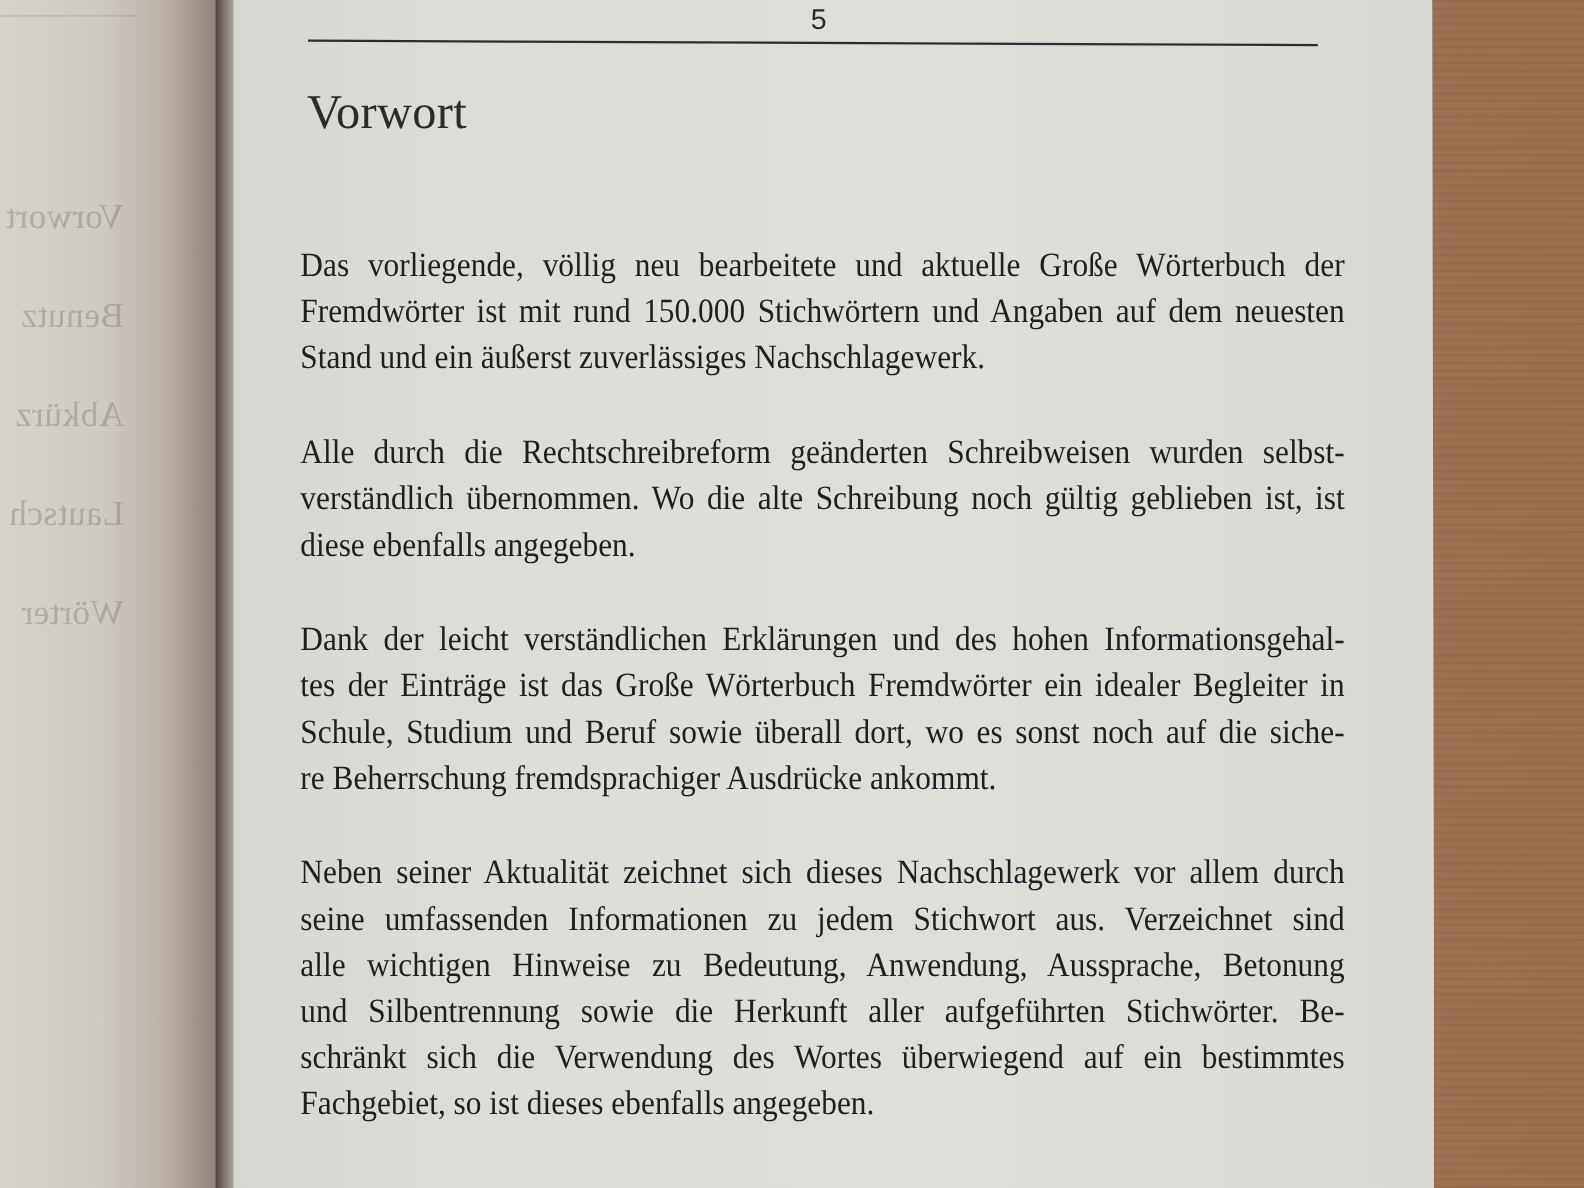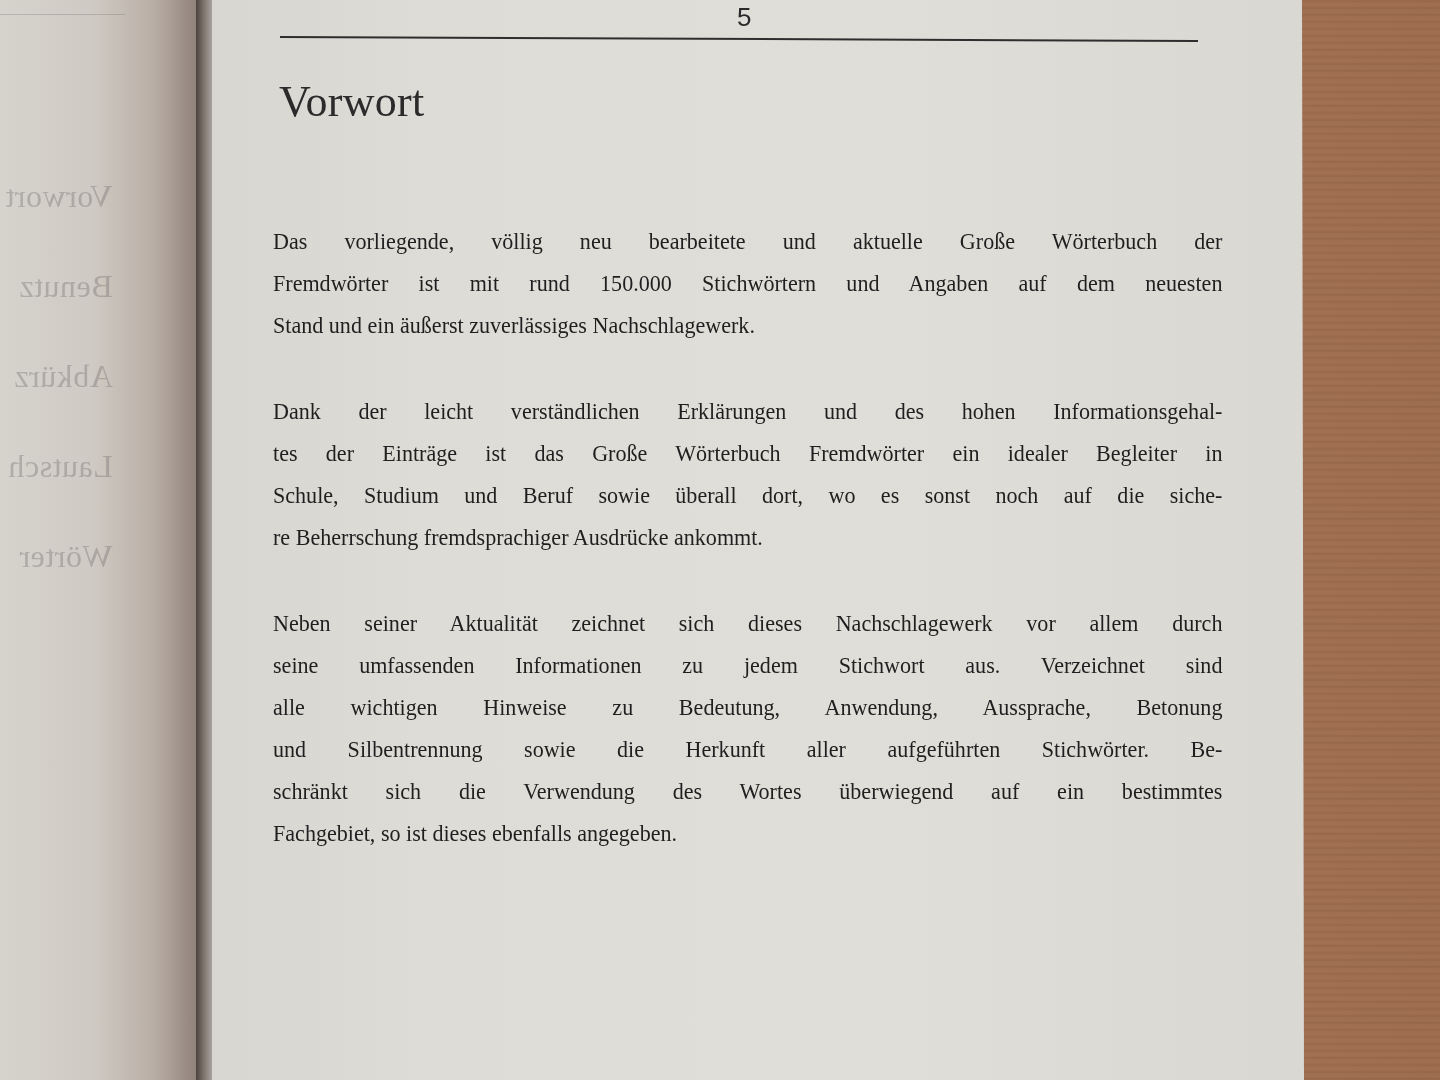--- a/index.html
+++ b/index.html
@@ -92,21 +92,21 @@
       font-size: 44px;
       color: #2b2b2b;
       letter-spacing: 0.3px;
     }
     .body-text {
       position: absolute;
       left: 61px;
       top: 220px;
       width: 950px;
       font-family: "Liberation Serif", serif;
-      font-size: 24px;
+      font-size: 31px;
       line-height: 42px;
       color: #1f1f1f;
     }
     .para {
       margin: 0 0 44px 0;
     }
     .line {
       display: block;
       text-align: justify;
       text-align-last: justify;
@@ -141,20 +141,25 @@
     <div class="header-rule"></div>
     <h1 class="title" style="margin:0;font-weight:normal">Vorwort</h1>
 
     <div class="body-text">
       <div class="para">
         <span class="line">Das vorliegende, völlig neu bearbeitete und aktuelle Große Wörterbuch der</span>
         <span class="line">Fremdwörter ist mit rund 150.000 Stichwörtern und Angaben auf dem neuesten</span>
         <span class="line last">Stand und ein äußerst zuverlässiges Nachschlagewerk.</span>
       </div>
       <div class="para">
+        <span class="line">Alle durch die Rechtschreibreform geänderten Schreibweisen wurden selbst-</span>
+        <span class="line">verständlich übernommen. Wo die alte Schreibung noch gültig geblieben ist, ist</span>
+        <span class="line last">diese ebenfalls angegeben.</span>
+      </div>
+      <div class="para">
         <span class="line">Dank der leicht verständlichen Erklärungen und des hohen Informationsgehal-</span>
         <span class="line">tes der Einträge ist das Große Wörterbuch Fremdwörter ein idealer Begleiter in</span>
         <span class="line">Schule, Studium und Beruf sowie überall dort, wo es sonst noch auf die siche-</span>
         <span class="line last">re Beherrschung fremdsprachiger Ausdrücke ankommt.</span>
       </div>
       <div class="para">
         <span class="line">Neben seiner Aktualität zeichnet sich dieses Nachschlagewerk vor allem durch</span>
         <span class="line">seine umfassenden Informationen zu jedem Stichwort aus. Verzeichnet sind</span>
         <span class="line">alle wichtigen Hinweise zu Bedeutung, Anwendung, Aussprache, Betonung</span>
         <span class="line">und Silbentrennung sowie die Herkunft aller aufgeführten Stichwörter. Be-</span>

